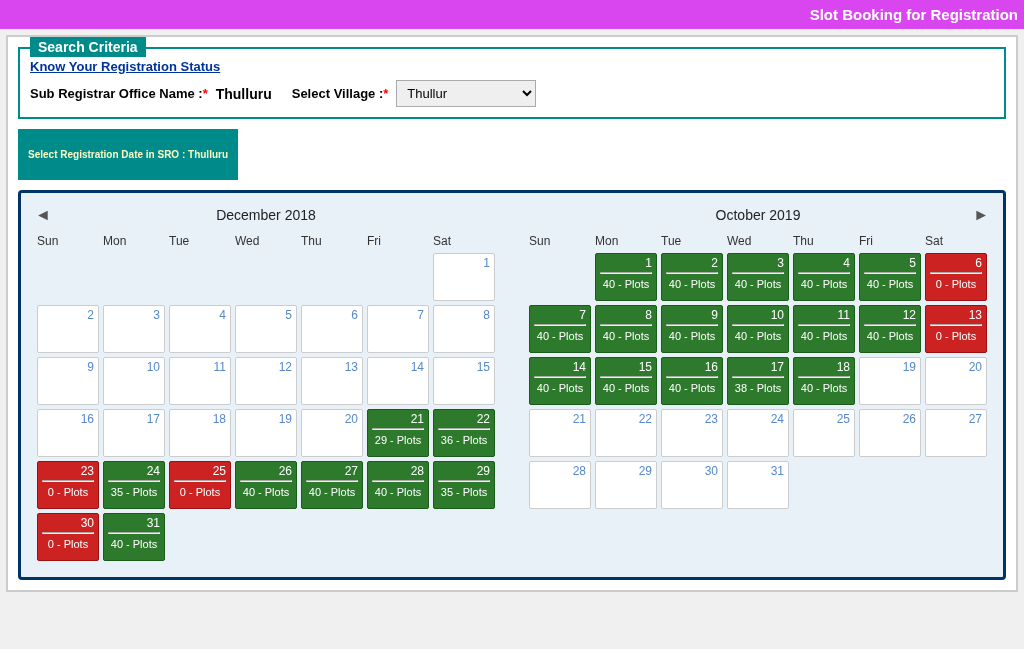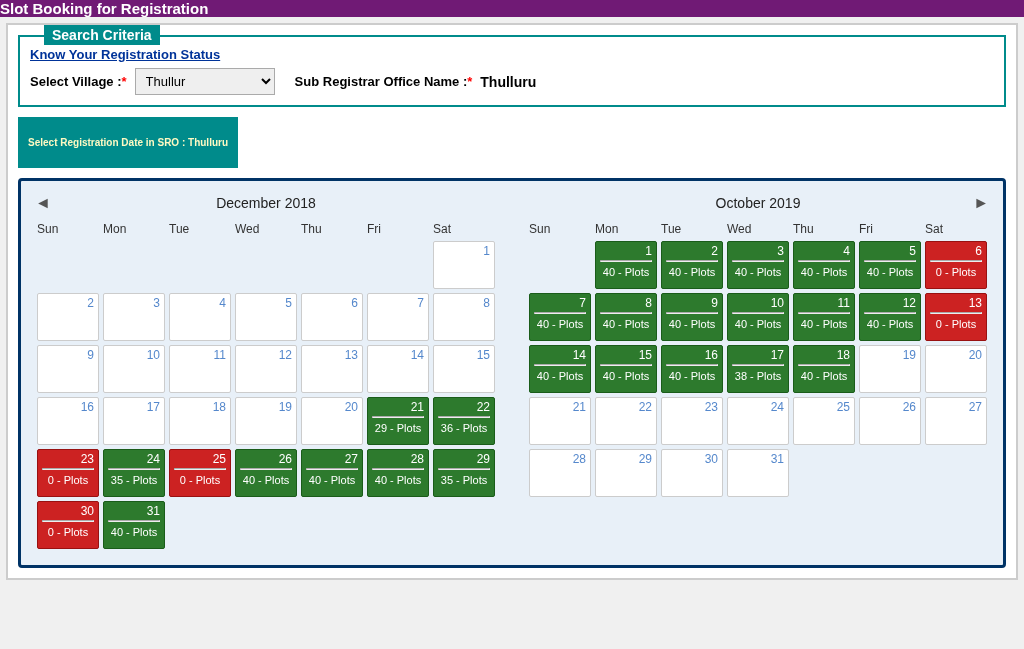--- a/index.html
+++ b/index.html
@@ -1,22 +1,22 @@
 <!DOCTYPE html>
 <html><head>
   <meta charset="utf-8">
   <style>
     * { box-sizing: border-box; margin: 0; padding: 0; }
     body { font-family: Arial, sans-serif; background: #f0f0f0; font-size: 13px; }
 
     .top-bar {
-      background: #701a75;
+      background: #d946ef;
       color: white;
-      text-align: left;
-      padding: 0;
+      text-align: right;
+      padding: 6px;
       font-size: 15px;
       font-weight: bold;
     }
 
     .outer-container {
       border: 2px solid #ccc;
       background: white;
       margin: 6px;
       padding: 10px;
     }
@@ -24,21 +24,21 @@
     .search-criteria-box {
       border: 2px solid #008B8B;
       position: relative;
       padding: 10px 10px 10px 10px;
       margin-bottom: 10px;
     }
 
     .search-criteria-legend {
       position: absolute;
       top: -12px;
-      left: 24px;
+      left: 10px;
       background: #008B8B;
       color: white;
       padding: 2px 8px;
       font-size: 14px;
       font-weight: bold;
     }
 
     .know-link {
       text-align: left;
       margin-bottom: 6px;
@@ -216,31 +216,31 @@
       <span>Search Criteria</span>
     </div>
 
     <div class="know-link">
       <a href="#">Know Your Registration Status</a>
     </div>
 
     <div class="form-row">
       <div class="form-group">
         <label>
+          <span>Sub Registrar Office Name :</span><span class="req">*</span>
+        </label>
+        <span class="static-value">Thulluru</span>
+      </div>
+      <div class="form-group">
+        <label>
           <span>Select Village :</span><span class="req">*</span>
         </label>
         <select>
           <option>Thullur</option>
         </select>
-      </div>
-      <div class="form-group">
-        <label>
-          <span>Sub Registrar Office Name :</span><span class="req">*</span>
-        </label>
-        <span class="static-value">Thulluru</span>
       </div>
     </div>
   </div>
 
   <div class="calendar-section-title">
     <span>Select Registration Date in SRO : Thulluru</span>
   </div>
 
   <div class="calendar-outer">
     <div class="calendars-wrapper">

